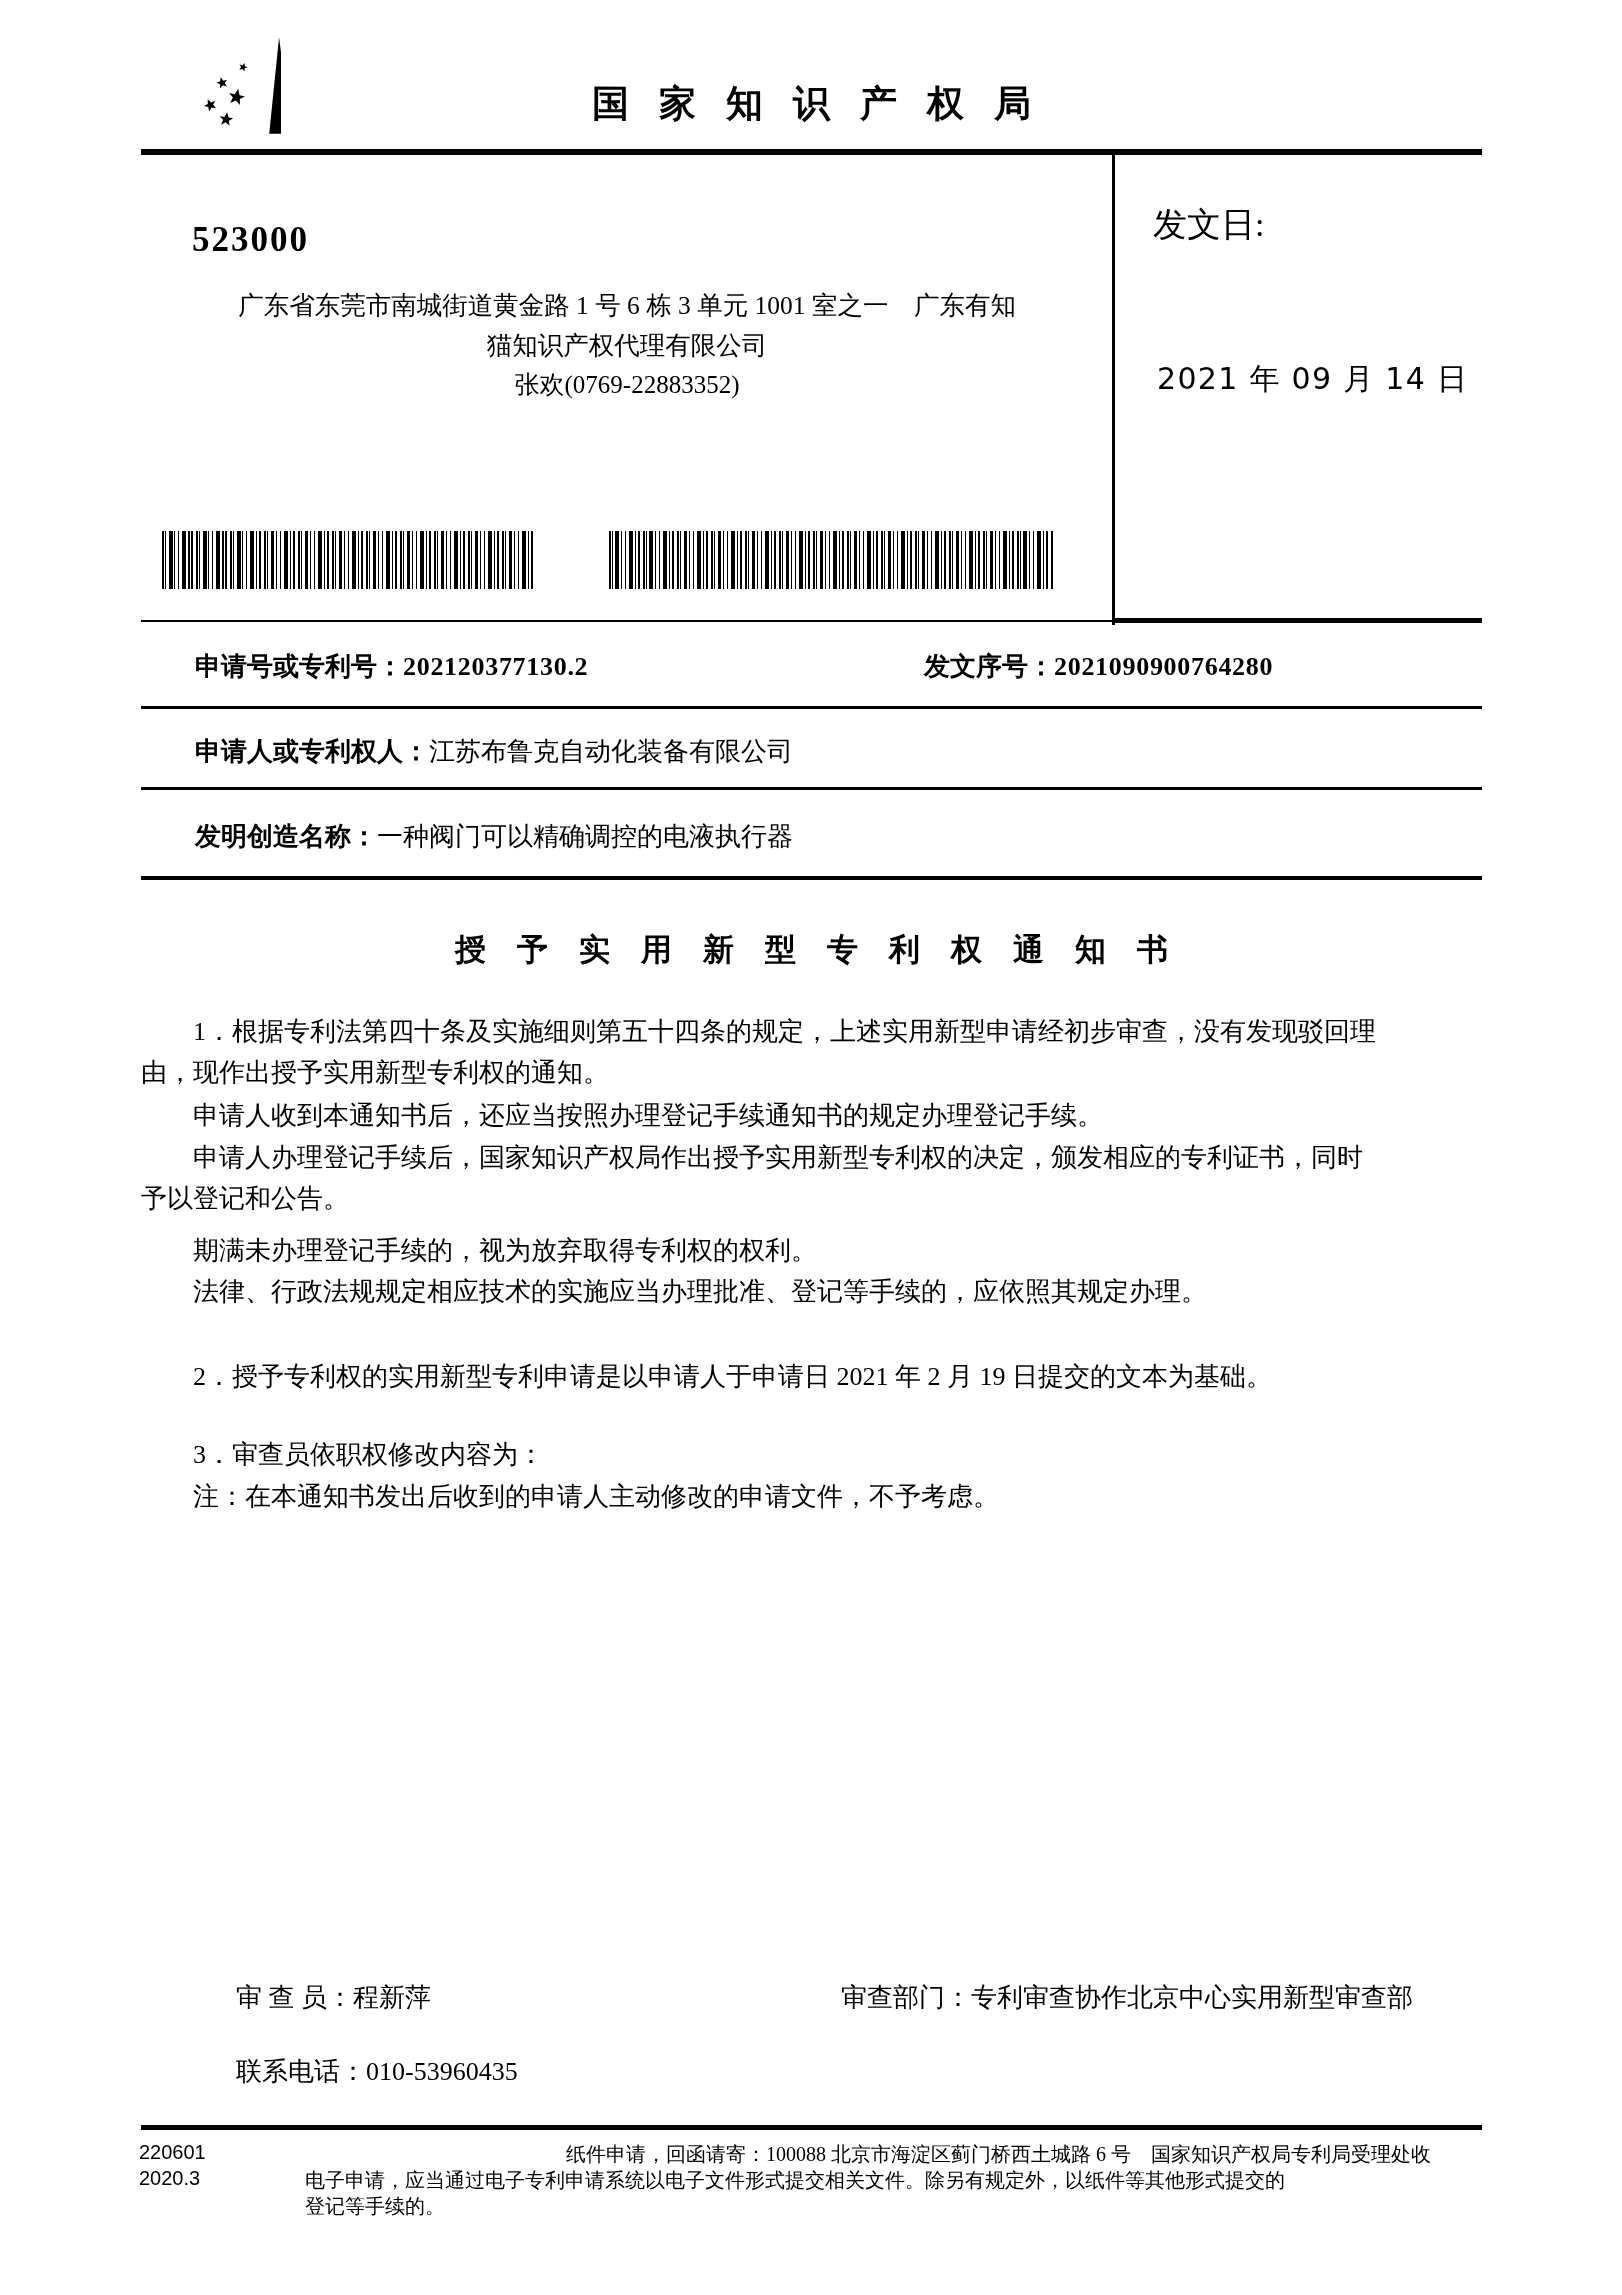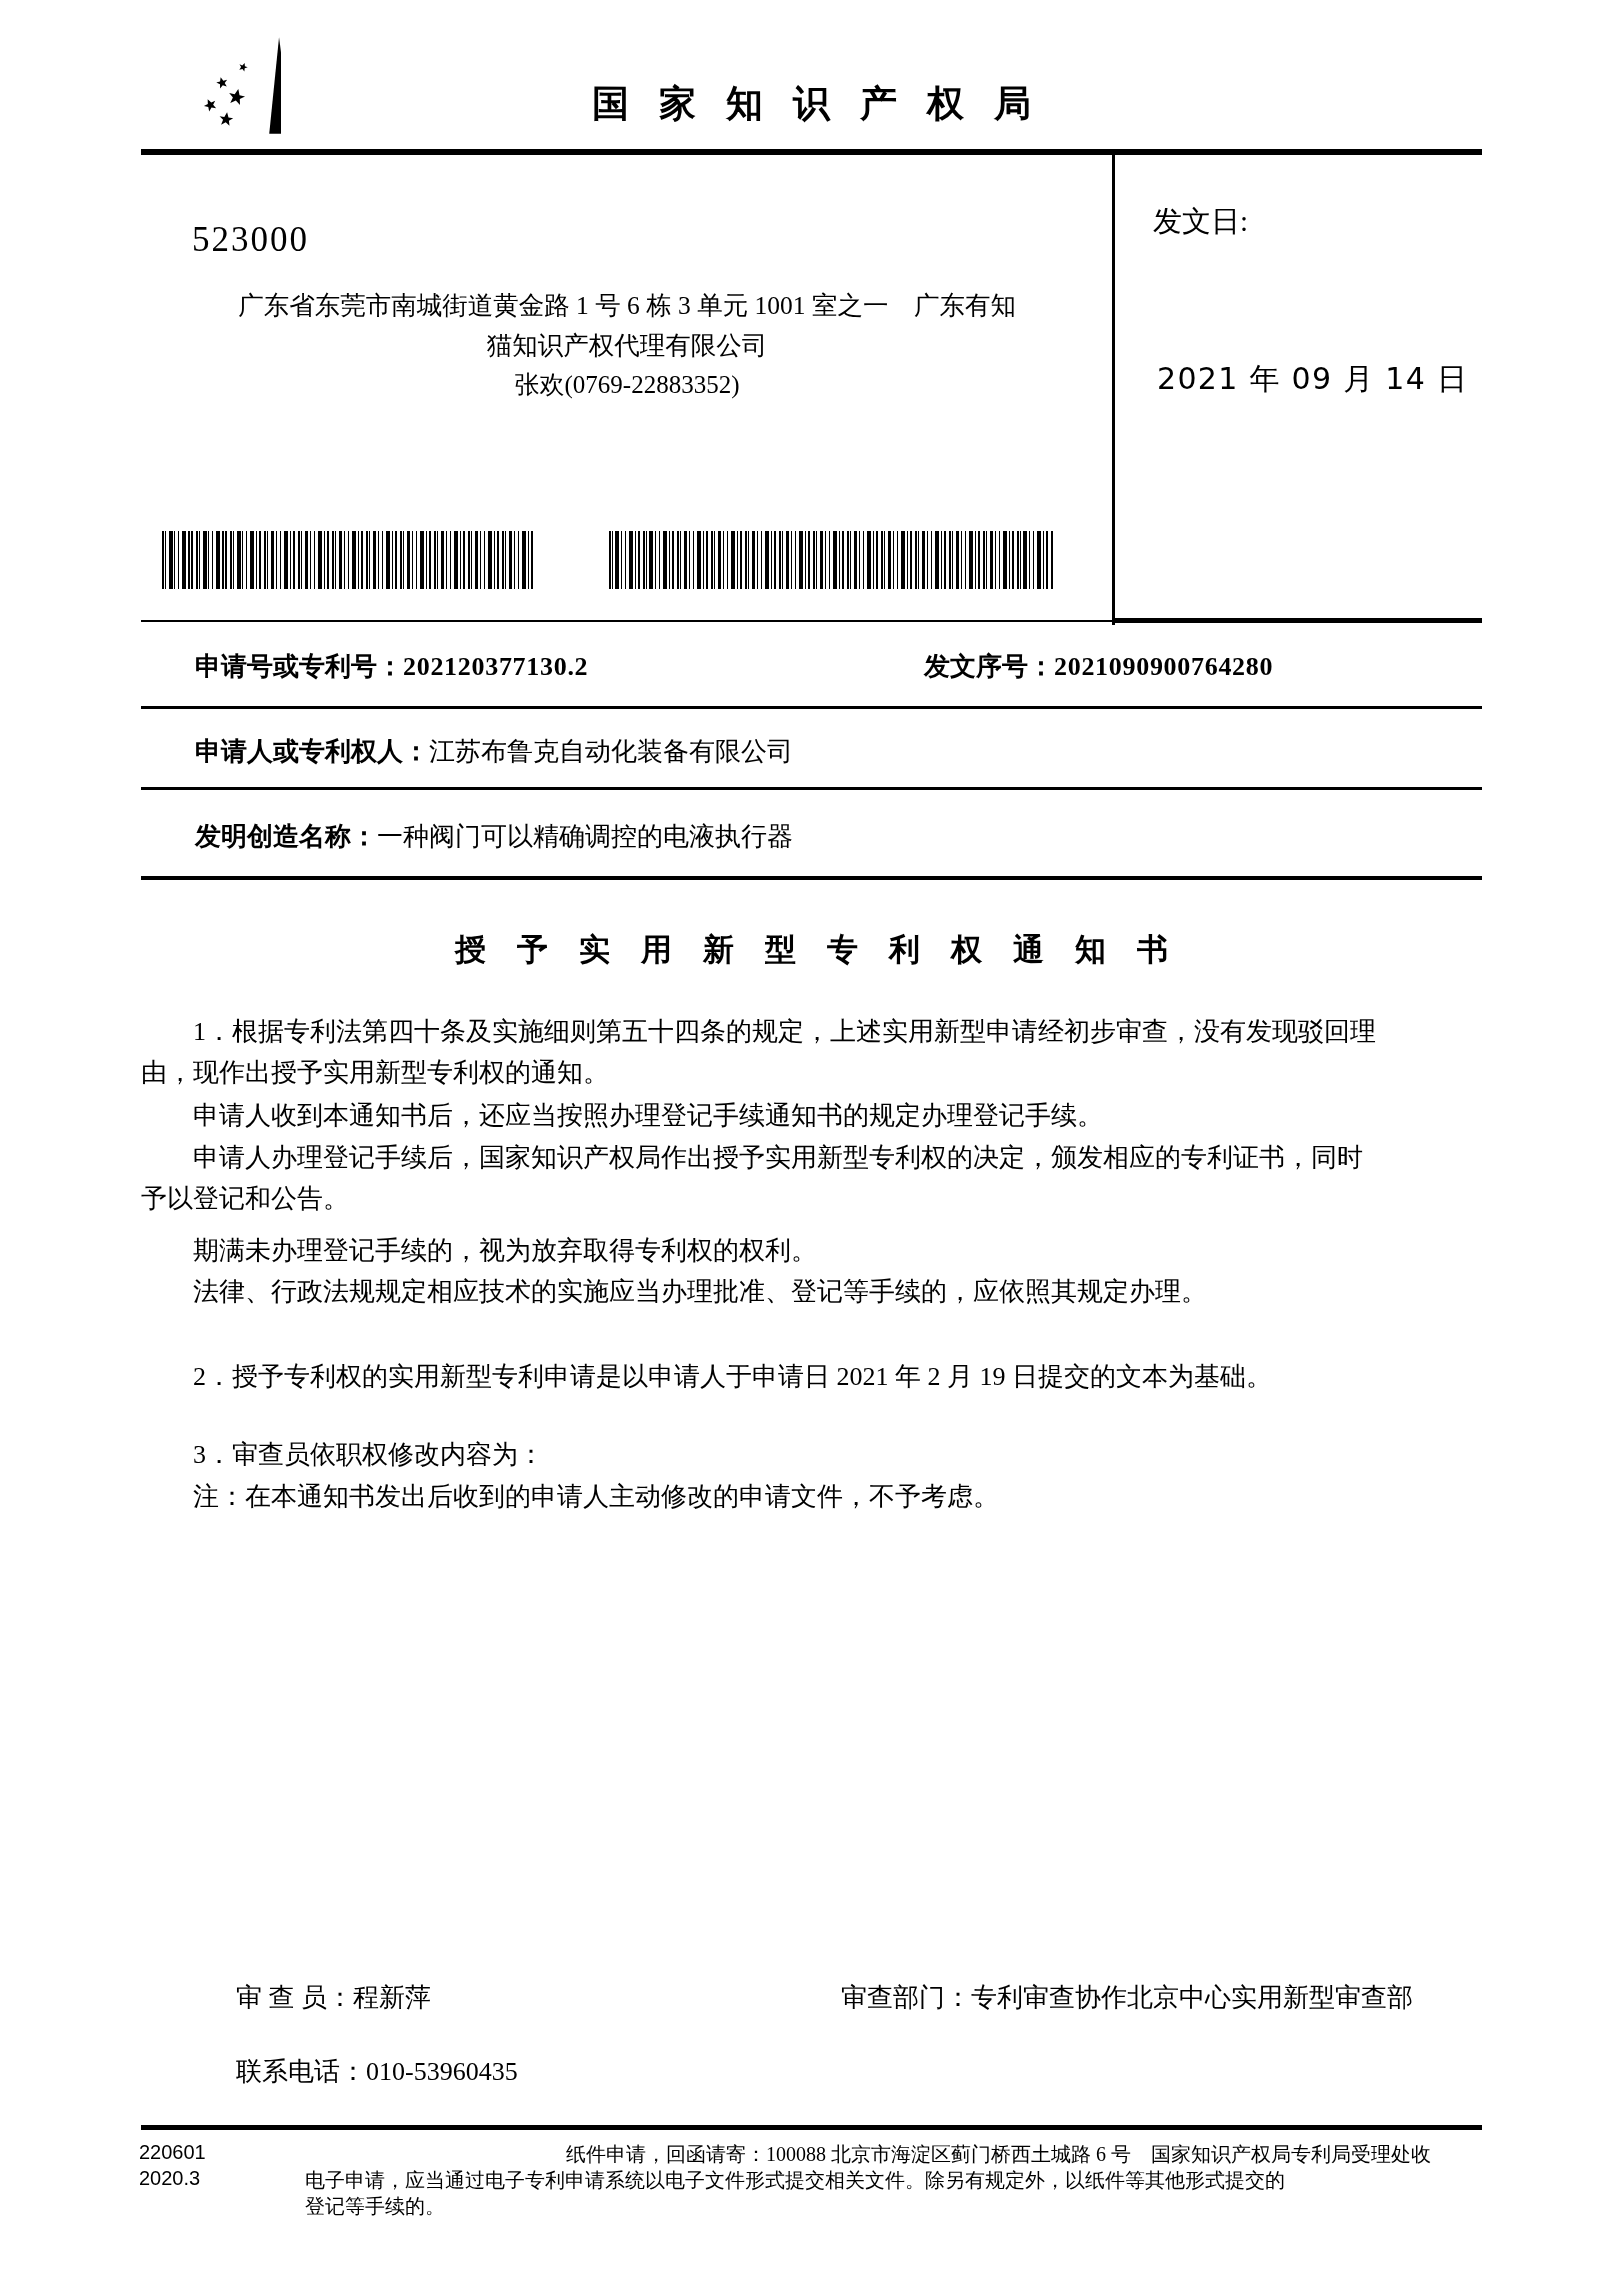--- a/index.html
+++ b/index.html
@@ -10,31 +10,31 @@
   }
   .abs{position:absolute;}
   .rule{position:absolute;background:#000;}
   .nowrap{white-space:nowrap;}
 
   .c-logo{left:98px;top:33px;width:183px;height:105px;}
   .c-header{left:141px;top:79px;width:1341px;text-align:center;
     font-size:37px;font-weight:700;letter-spacing:30px;text-indent:30px;}
   .c-rule-top{left:141px;top:149px;width:1341px;height:5.9px;}
 
-  .c-postal{left:192px;top:220px;font-size:35px;font-weight:400;letter-spacing:2px;}
+  .c-postal{left:192px;top:220px;font-size:35px;font-weight:700;letter-spacing:2px;}
   .c-addr{left:141px;width:972px;text-align:center;font-size:25.5px;}
   .c-addr1{top:288px;}
   .c-addr2{top:328px;}
   .c-addr3{top:368px;font-size:25px;}
 
   .c-vline{left:1112px;top:149px;width:2.6px;height:476px;}
   .c-rule-secL{left:141px;top:620px;width:972px;height:2px;}
   .c-rule-secR{left:1112px;top:618px;width:370px;height:5.2px;}
 
-  .c-datelabel{left:1153px;top:202px;font-size:29px;}
+  .c-datelabel{left:1153px;top:202px;font-size:34px;}
   .c-datevalue{left:1157px;top:359px;font-size:30px;letter-spacing:1.3px;
     font-family:"DejaVu Sans","Liberation Sans",sans-serif;}
 
   .barcode{position:absolute;top:531px;height:58px;
     background:repeating-linear-gradient(90deg,
       #000 0 2px,#fff 2px 3.3px,#000 3.3px 3.9px,#fff 3.9px 6.5px,
       #000 6.5px 10.5px,#fff 10.5px 11.8px,#000 11.8px 13px,#fff 13px 15.7px,
       #000 15.7px 17px,#fff 17px 20px,#000 20px 24px,#fff 24px 26px,
       #000 26px 27.5px,#fff 27.5px 29.4px,#000 29.4px 31px,#fff 31px 34px);}
   .c-bc1{left:162px;width:371px;}

